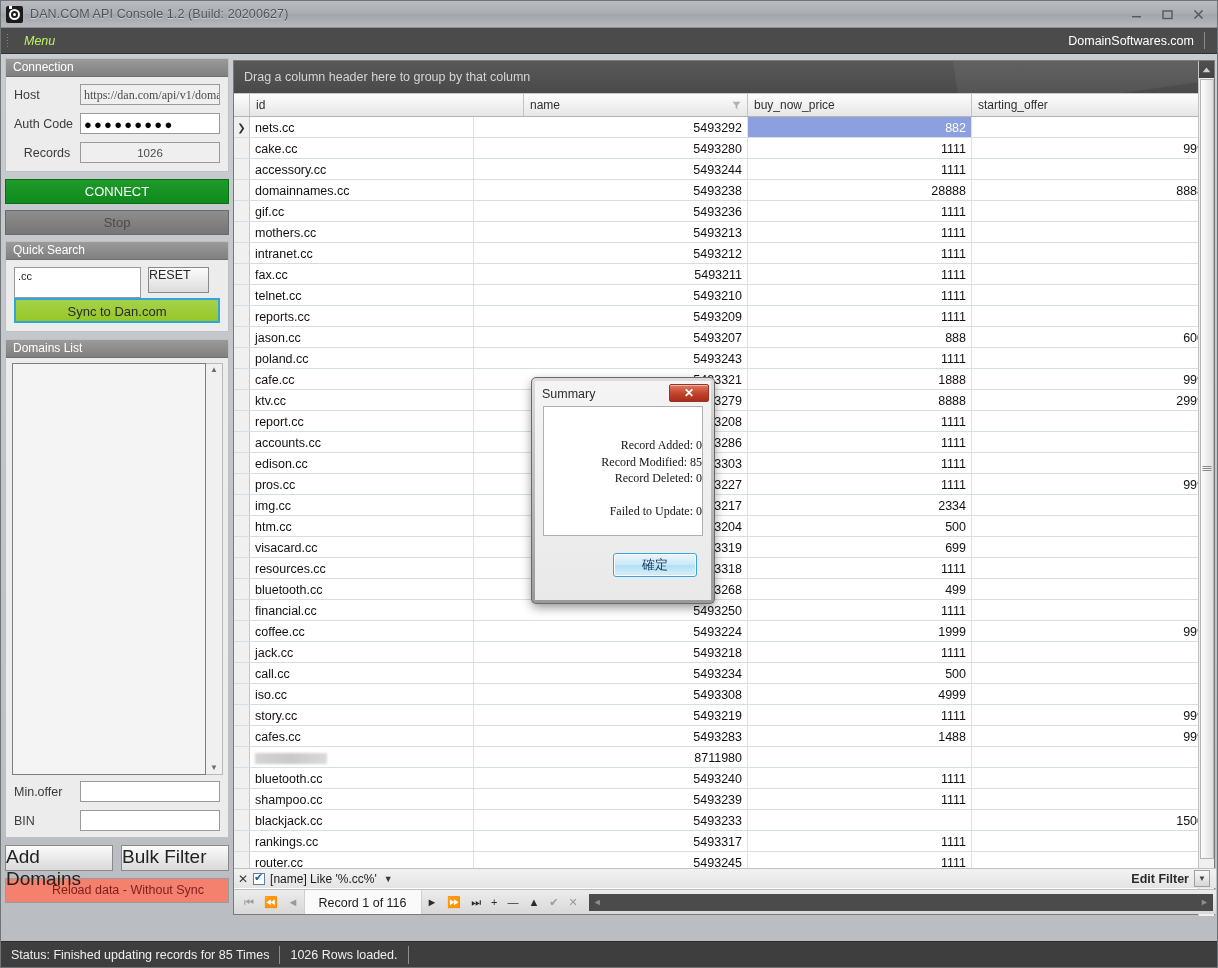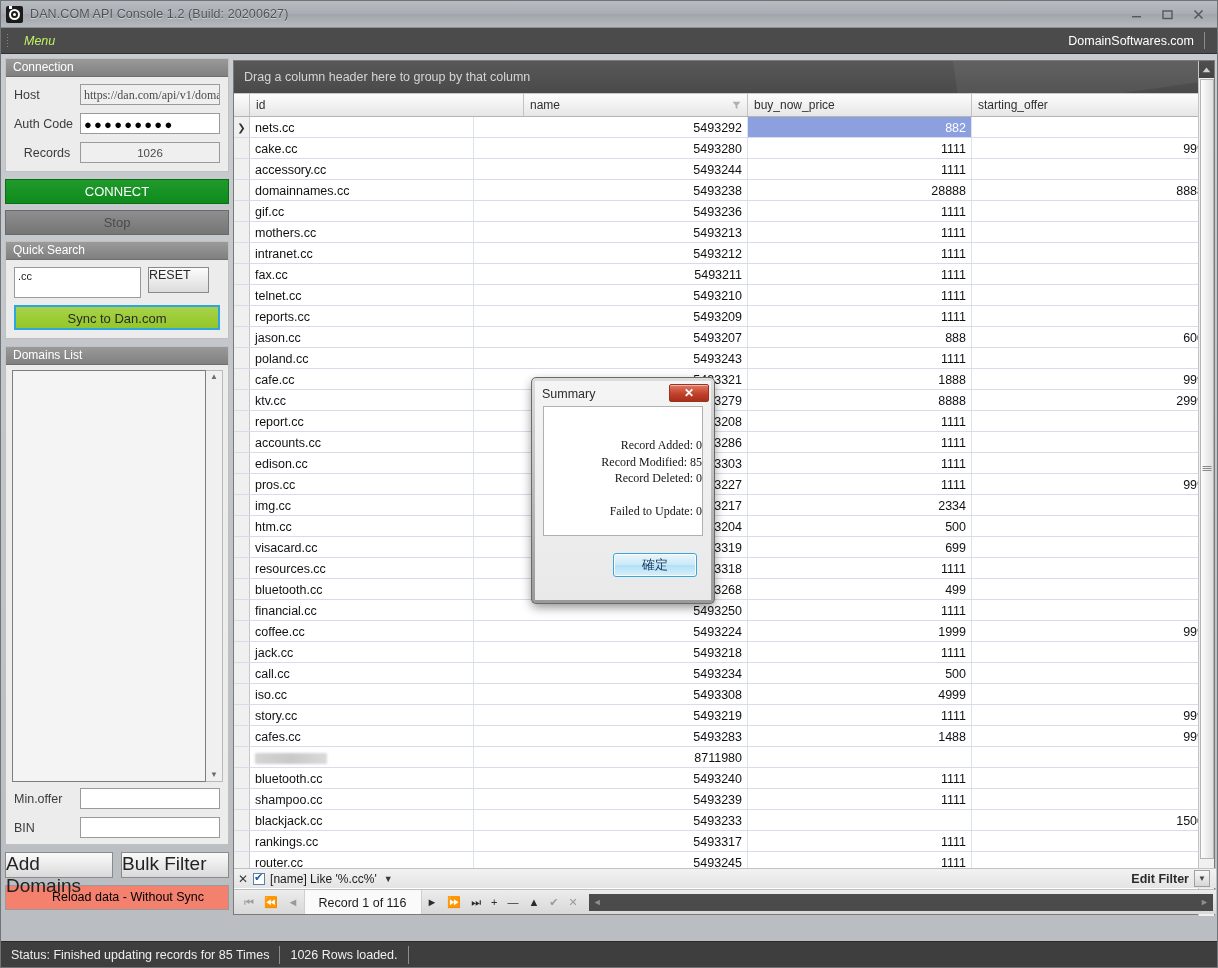--- a/index.html
+++ b/index.html
@@ -142,21 +142,21 @@
 
   .bottom-fields { padding: 0 8px 6px 8px; }
   .btn-row { display: flex; gap: 8px; margin: 6px 0 7px 0; }
   .btn-plain {
     flex: 1; height: 26px; font-size: 19px;
     background: linear-gradient(#fbfbfb, #d9d9d9);
     border: 1px solid #8a8a8a; color: #222; cursor: default;
   }
   .btn-reload {
     width: 100%; height: 25px; font-size: 12.5px;
-    background: #f4806e; border: 1px solid #9a9a9a; color: #000000; cursor: default; padding-left: 22px;
+    background: #f4806e; border: 1px solid #9a9a9a; color: #7f1d1d; cursor: default; padding-left: 22px;
   }
 
   
   .gridpanel {
     position: absolute; left: 232px; top: 59px; width: 982px; height: 855px;
     background: #ffffff; border: 1px solid #7a7a7a;
   }
   .group-area {
     height: 32px; background: linear-gradient(#585858, #4a4a4a);
     color: #d5d5d5; font-size: 12.5px; padding: 9px 0 0 10px;
@@ -387,21 +387,21 @@
     <div class="bigbtn btn-connect">CONNECT</div>
     <div class="bigbtn btn-stop">Stop</div>
 
     <div class="group">
       <div class="group-header">Quick Search</div>
       <div class="group-body">
         <div class="search-row">
           <div class="search-input">.cc</div>
           <div class="btn-reset">RESET</div>
         </div>
-        <div class="bigbtn btn-sync" style="margin-top:7px;margin-bottom:0;">Sync to Dan.com</div>
+        <div class="bigbtn btn-sync" style="margin-bottom:0;">Sync to Dan.com</div>
       </div>
     </div>
 
     <div class="group">
       <div class="group-header">Domains List</div>
       <div class="domains-list-box">
         <div class="domains-textarea"></div>
         <div class="dl-scroll">
           <div class="sb-arrow">▲</div>
           <div class="sb-arrow">▼</div>

